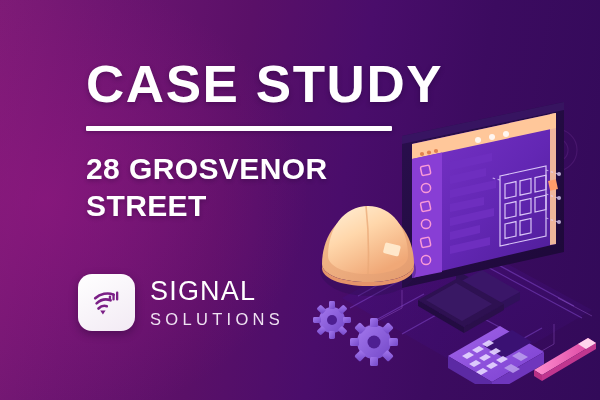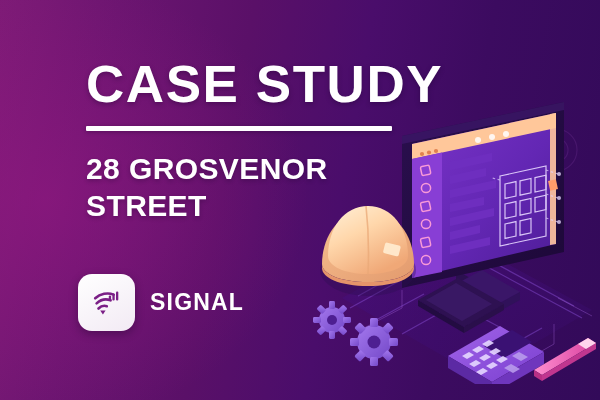--- a/index.html
+++ b/index.html
@@ -78,22 +78,22 @@
     display:flex;align-items:center;justify-content:center;
     flex:none;
   }
   .logo-text{
     margin-left:15px;
     display:flex;flex-direction:column;
     justify-content:center;
   }
   .logo-name{
     color:#ffffff;
-    font-size:23px;
-    font-weight:700;
+    font-size:27px;
+    font-weight:400;
     letter-spacing:1.2px;
     line-height:1;
   }
   .logo-sub{
     color:#efe2f2;
     font-size:16.5px;
     font-weight:400;
     letter-spacing:4.3px;
     line-height:1;
     margin-top:6px;
@@ -151,20 +151,21 @@
         <g fill="#7b1f86">
           <rect x="21.8" y="12.6" width="2.3" height="5.0" rx="1"></rect>
           <rect x="25.4" y="10.6" width="2.3" height="7.0" rx="1"></rect>
           <rect x="29.0" y="8.6" width="2.3" height="9.0" rx="1"></rect>
         </g>
         <path d="M13.2 27.6 L18.6 27.6 L15.9 31.4 Z" fill="#7b1f86"></path>
       </svg>
     </div>
     <div class="logo-text">
       <span class="logo-name">SIGNAL</span>
+      <span class="logo-sub">SOLUTIONS</span>
     </div>
   </div>
 
   <svg class="illustration" viewBox="0 0 300 300">
     <defs>
       <linearGradient id="gHat" x1="0" y1="0" x2="0.6" y2="1">
         <stop offset="0%" stop-color="#fff0d8"></stop>
         <stop offset="45%" stop-color="#ffd7ab"></stop>
         <stop offset="100%" stop-color="#f0a877"></stop>
       </linearGradient>

